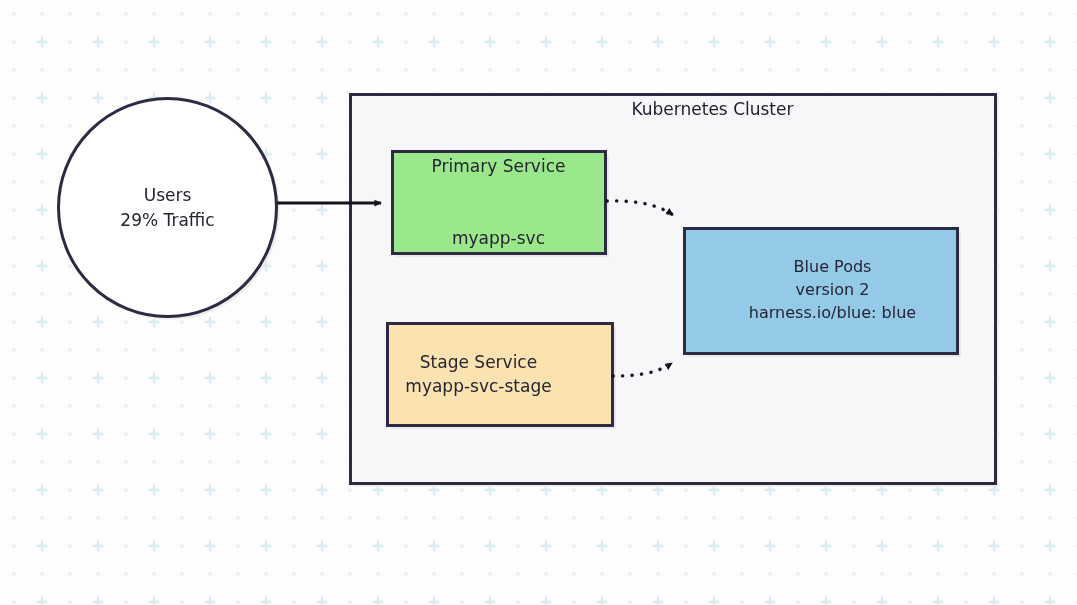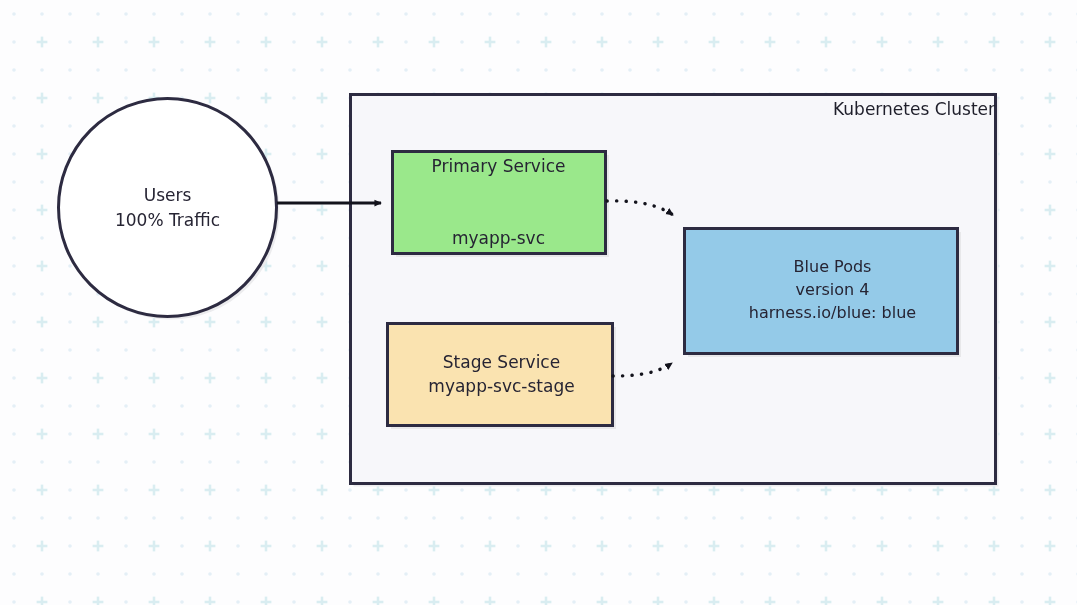--- a/index.html
+++ b/index.html
@@ -48,36 +48,36 @@
   #users-circle-label {
     left: 58px; top: 98px; width: 219px; height: 219px;
     font-size: 17px;
   }
 
   
   #cluster-title {
     position: absolute;
     z-index: 3;
     left: 350px; top: 99px; width: 645px;
-    text-align: right;
+    text-align: center;
     font-size: 17px;
     color: #1f1f2b;
     padding-left: 80px;
     box-sizing: border-box;
   }
 
   
   #primary-service-label {
     left: 392px; top: 151px; width: 213px; height: 102px;
     font-size: 17px;
     gap: 48px;
   }
   
   #stage-service-label {
-    left: 389px; top: 323px; width: 225px; height: 102px;
+    left: 366px; top: 323px; width: 225px; height: 102px;
     font-size: 17px;
   }
   
   #blue-pods-label {
     left: 696px; top: 228px; width: 273px; height: 125px;
     font-size: 16px;
   }
 </style>
 </head>
 <body>
@@ -146,34 +146,34 @@
       <path d="M 607 201 C 640 200, 660 206, 673 215" fill="none" stroke="#13131c" stroke-width="3.4" stroke-linecap="round" stroke-dasharray="0.2 9.3" marker-end="url(#arrowDot1)"></path>
     </g>
 
     <g>
       <path d="M 613 376 C 642 376, 659 372, 672 363" fill="none" stroke="#13131c" stroke-width="3.4" stroke-linecap="round" stroke-dasharray="0.2 9.3" marker-end="url(#arrowDot2)"></path>
     </g>
   </svg>
 
   <div class="node-label" id="users-circle-label">
     <span class="ln">Users</span>
-    <span class="ln">100% Traffic</span>
+    <span class="ln">29% Traffic</span>
   </div>
 
   <div id="cluster-title">Kubernetes Cluster</div>
 
   <div class="node-label" id="primary-service-label">
     <span class="ln">Primary Service</span>
     <span class="ln">myapp-svc</span>
   </div>
 
   <div class="node-label" id="stage-service-label">
     <span class="ln">Stage Service</span>
     <span class="ln">myapp-svc-stage</span>
   </div>
 
   <div class="node-label" id="blue-pods-label">
     <span class="ln">Blue Pods</span>
-    <span class="ln">version 4</span>
+    <span class="ln">version 2</span>
     <span class="ln">harness.io/blue: blue</span>
   </div>
 
 </div>
 
 </body></html>

